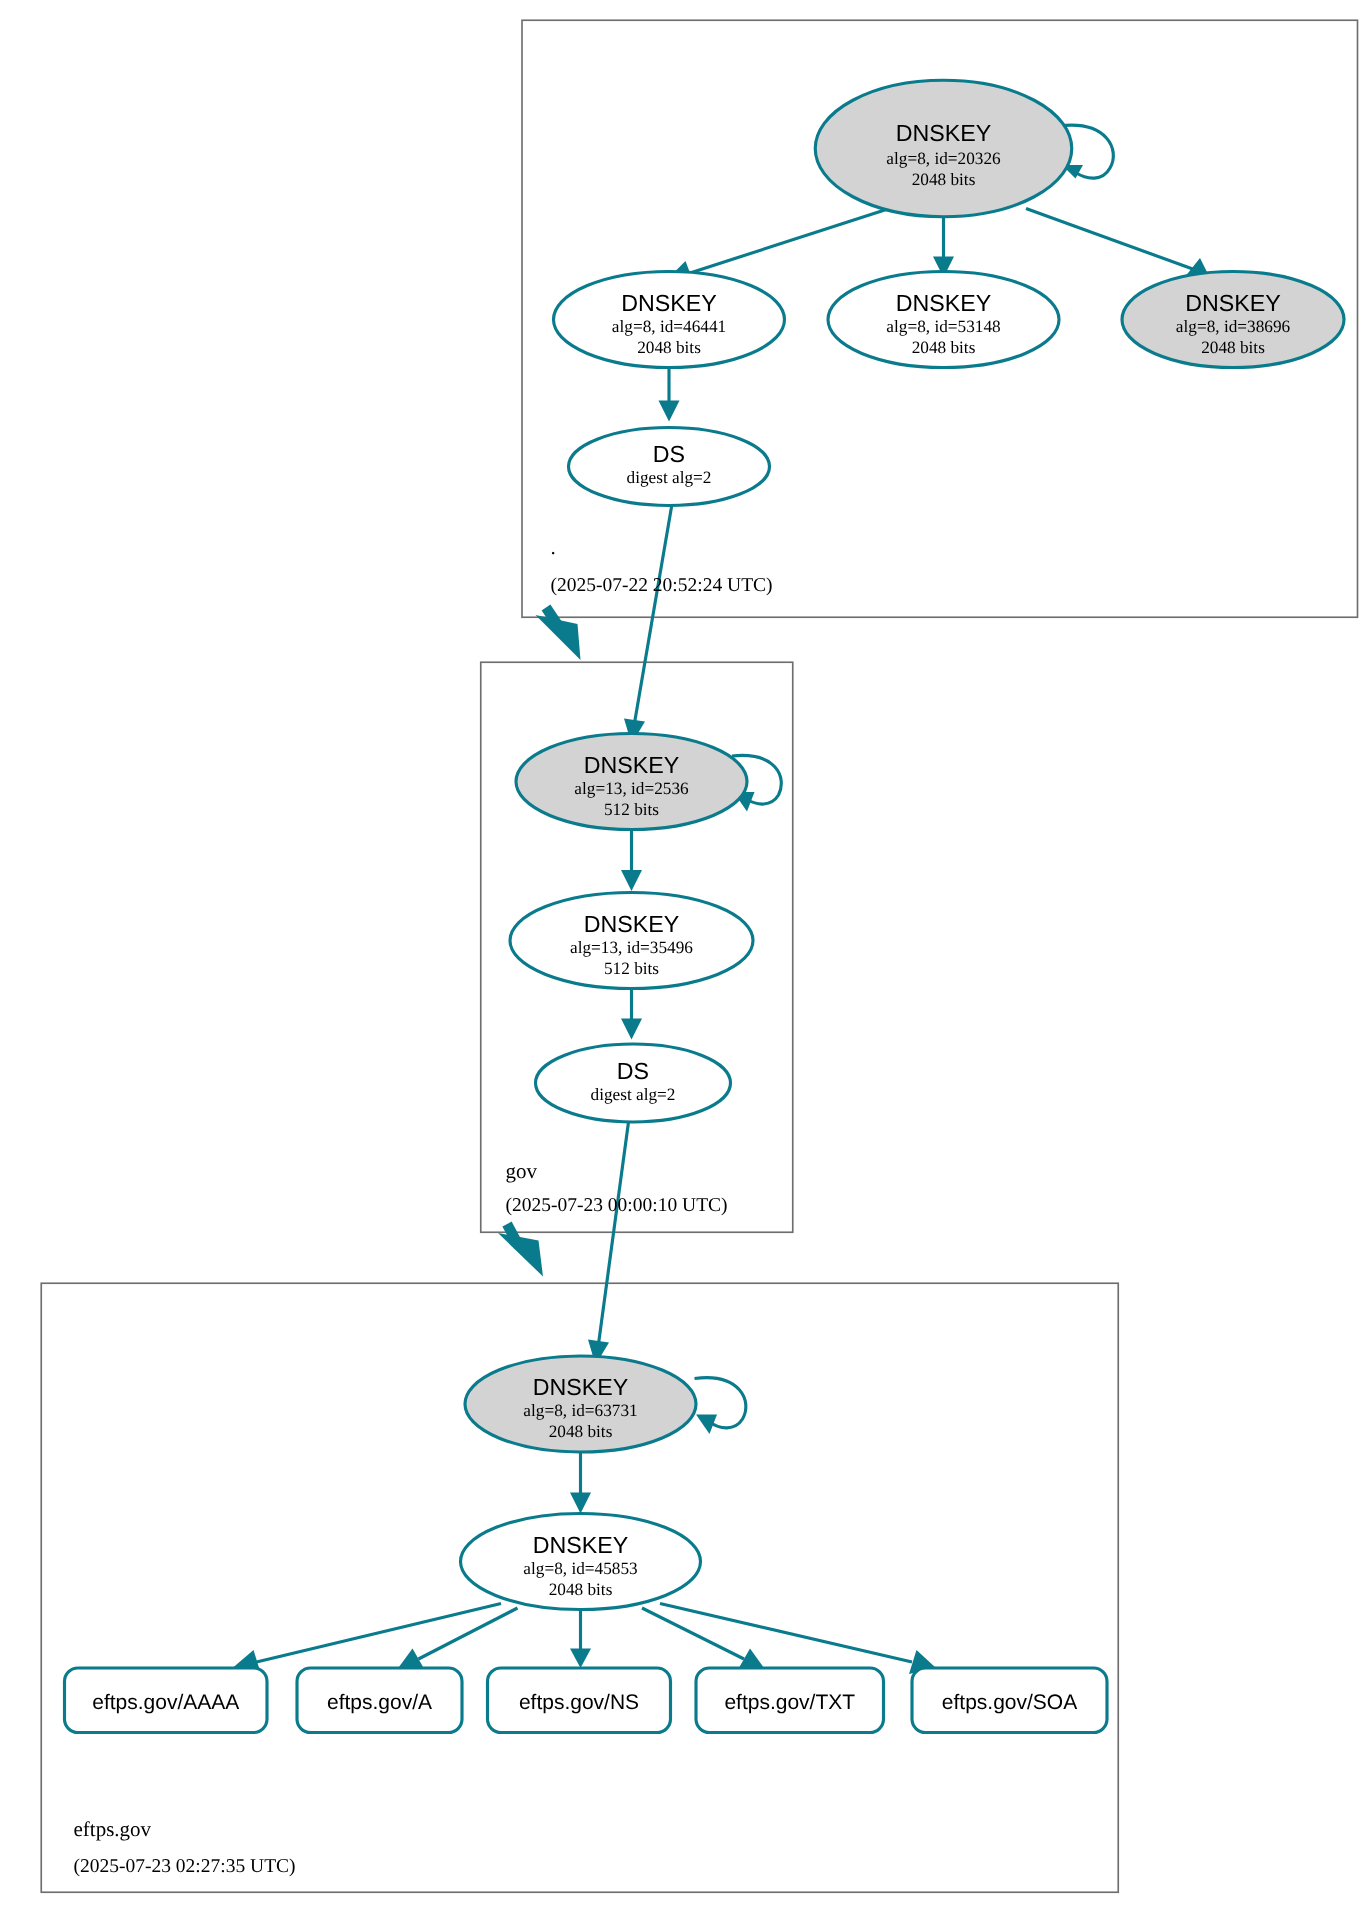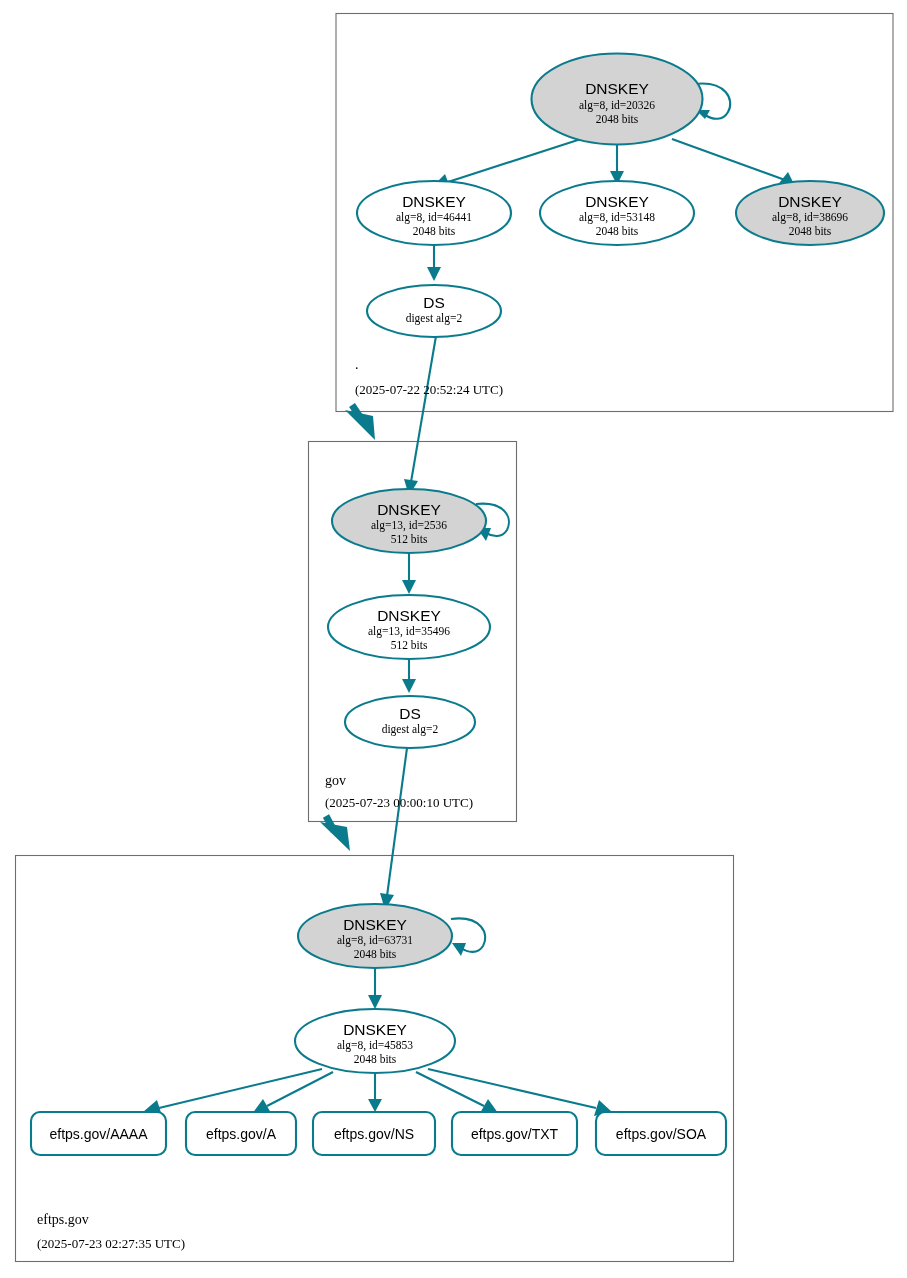--- a/index.html
+++ b/index.html
@@ -1,18 +1,18 @@
 <!DOCTYPE html>
 <html><head>
 <meta charset="utf-8">
 <style>
   html,body{margin:0;padding:0;background:#ffffff;}
   body{width:907px;height:1278px;position:relative;overflow:hidden;
        font-family:"Liberation Sans", sans-serif;}
-  #stage{position:absolute;left:4px;top:0;width:784px;height:1278px;}
+  #stage{position:absolute;left:16px;top:0;width:784px;height:1278px;}
   svg{position:absolute;left:0;top:0;width:907px;height:1278px;display:block;}
   .zone-box{fill:#ffffff;stroke:#6e6e6e;stroke-width:1.1;}
   .edge{fill:none;stroke:#0a7b8c;stroke-width:2.1;}
   .edge-head{fill:#0a7b8c;stroke:none;}
   .zone-edge{fill:none;stroke:#0a7b8c;stroke-width:7;}
   .zone-edge-head{fill:#0a7b8c;stroke:none;}
   .node-ell{stroke:#0a7b8c;stroke-width:2.1;}
   .node-ell.plain{fill:#ffffff;}
   .node-ell.shaded{fill:#d3d3d3;}
   .rrset-box{fill:#ffffff;stroke:#0a7b8c;stroke-width:2.1;}

